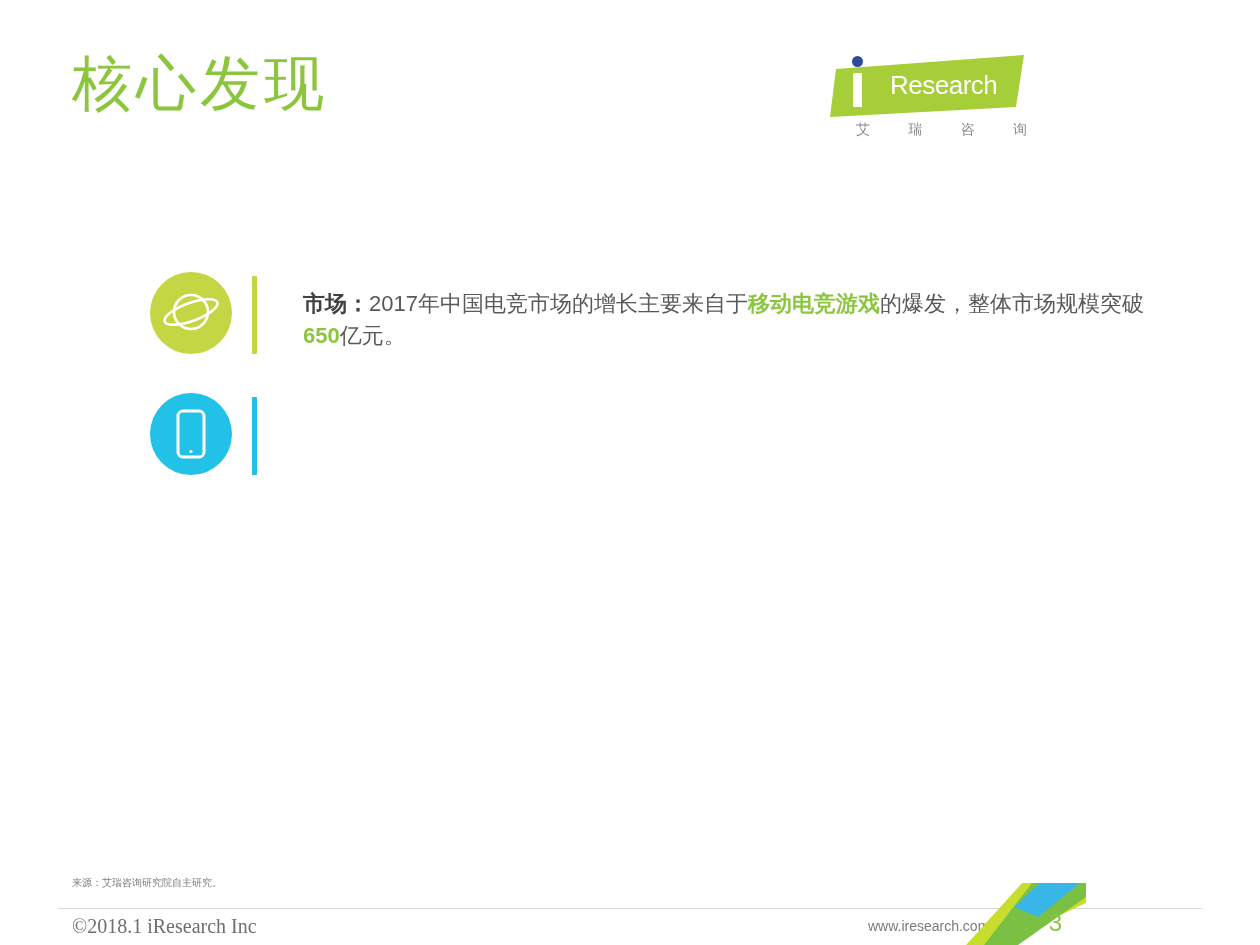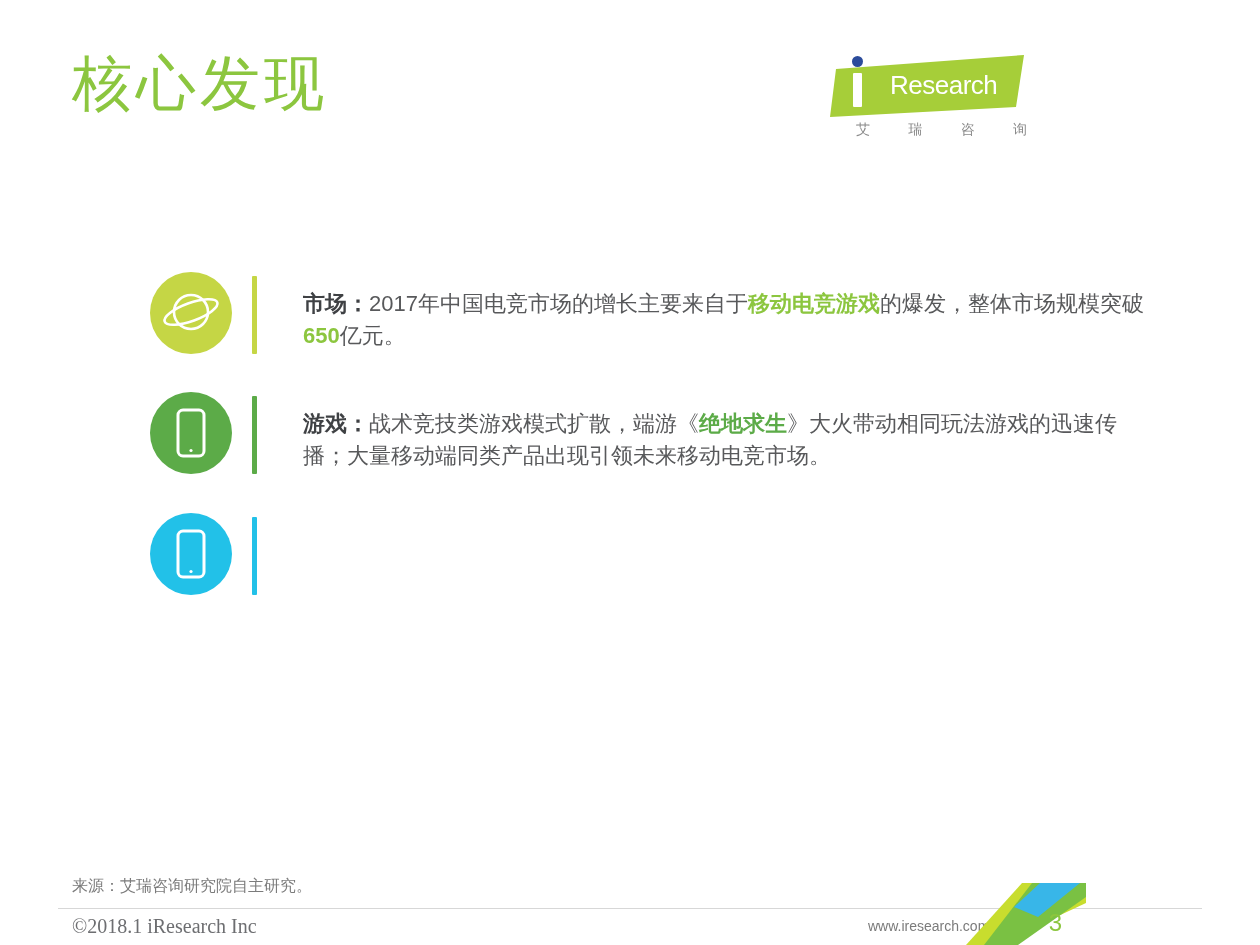--- a/index.html
+++ b/index.html
@@ -67,21 +67,21 @@
     font-family:"Liberation Sans","DejaVu Sans",sans-serif;
   }
   .bullet-text b{font-weight:bold;color:#3f4144;}
   .hl-green{color:#8cc63f;font-weight:bold;}
   .hl-green2{color:#5cab48;font-weight:bold;}
   .hl-cyan{color:#22c1e8;font-weight:bold;}
 
   
   .source{
     position:absolute;left:72px;top:876px;
-    font-size:16px;color:#7b7b7b;
+    font-size:10px;color:#7b7b7b;
   }
   .footline{
     position:absolute;left:58px;top:908px;width:1144px;height:1px;background:#d7d7d7;
   }
   .copyright{
     position:absolute;left:72px;top:915px;
     font-size:20px;color:#6d6e71;
     font-family:"Liberation Serif","DejaVu Serif",serif;
   }
   .weburl{
@@ -128,33 +128,20 @@
           <ellipse cx="41" cy="40" rx="28" ry="9" fill="none" stroke="#ffffff" stroke-width="2.6" transform="rotate(-20 41 40)"></ellipse>
         </svg>
       </div>
       <div class="divider" style="background:#c5d645"></div>
       <div class="bullet-text">
         <b>市场</b><b>：</b><span>2017年中国电竞市场的增长主要来自于</span><span class="hl-green">移动电竞游戏</span><span>的爆发，整体市场规模突破</span><span class="hl-green">650</span><span>亿元。</span>
       </div>
     </div>
 
 
-    <div class="bullet b3">
-      <div class="icon-circle">
-        <svg viewBox="0 0 82 82" width="82" height="82">
-          <circle cx="41" cy="41" r="41" fill="#5cab48"></circle>
-          <rect x="28" y="18" width="26" height="46" rx="5" ry="5" fill="none" stroke="#ffffff" stroke-width="3"></rect>
-          <circle cx="41" cy="58.5" r="1.6" fill="#ffffff"></circle>
-        </svg>
-      </div>
-      <div class="divider" style="background:#5cab48"></div>
-      <div class="bullet-text">
-        <b>游戏</b><b>：</b><span>战术竞技类游戏模式扩散，端游《</span><span class="hl-green2">绝地求生</span><span>》大火带动相同玩法游戏的迅速传播；大量移动端同类产品出现引领未来移动电竞市场。</span>
-      </div>
-    </div>
 
     <div class="bullet b4">
       <div class="icon-circle">
         <svg viewBox="0 0 82 82" width="82" height="82">
           <circle cx="41" cy="41" r="41" fill="#22c1e8"></circle>
           <rect x="28" y="18" width="26" height="46" rx="5" ry="5" fill="none" stroke="#ffffff" stroke-width="3"></rect>
           <circle cx="41" cy="58.5" r="1.6" fill="#ffffff"></circle>
         </svg>
       </div>
       <div class="divider" style="background:#22c1e8"></div>

